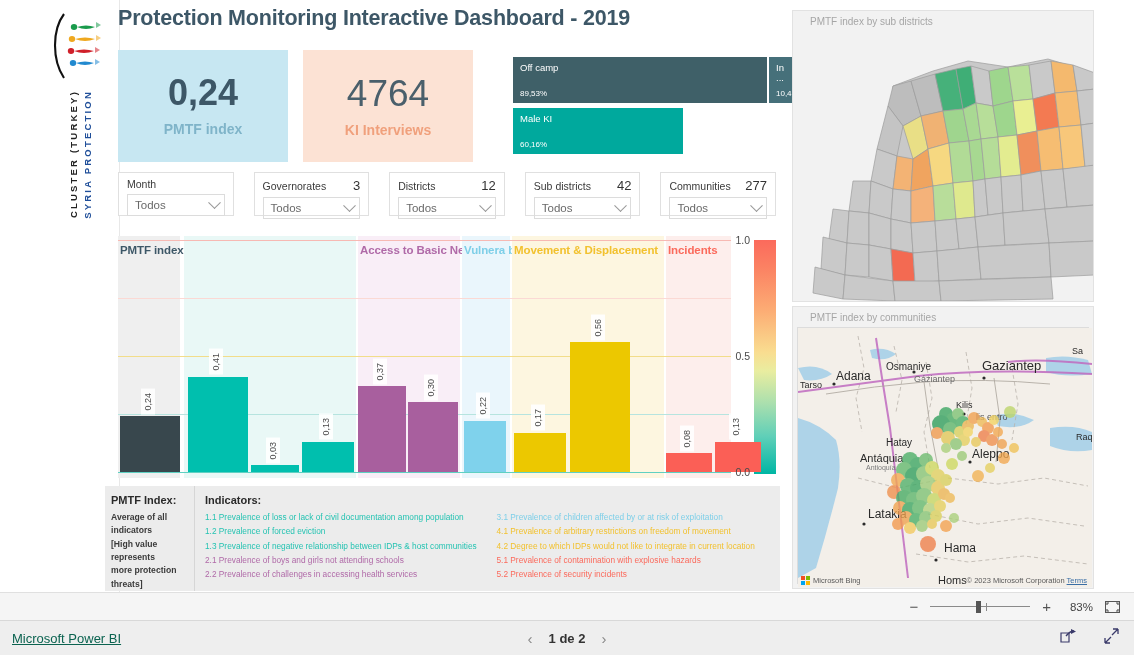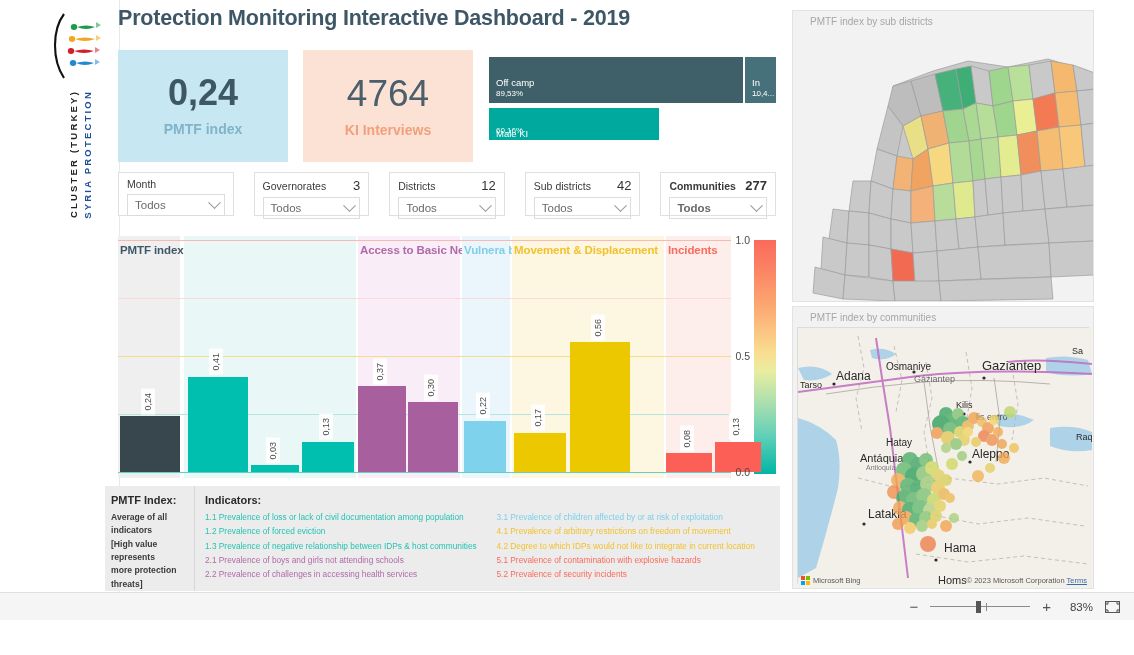--- a/index.html
+++ b/index.html
@@ -58,28 +58,28 @@
     background: #fce2d4;
   }
   .kpi-value { font-size: 36px; font-weight: bold; color: #3d5767; line-height: 1; }
   .kpi-value.light { font-weight: normal; font-size: 37px; color: #4a5f6b; }
   .kpi-label { margin-top: 10px; font-size: 14px; font-weight: bold; }
   #kpi-pmtf .kpi-label { color: #7fb4c9; }
   #kpi-ki .kpi-label { color: #f0a07c; }
 
   
   .tile {
-    position: absolute; padding: 21px 7px 5px 7px;
-    color: #ffffff; overflow: hidden;
+    position: absolute; padding: 6px 7px 5px 7px;
+    color: #ffffff; overflow: hidden; margin-left: 24px;
   }
   .tile .t-name { font-size: 9.5px; line-height: 1.1; }
   .tile .t-val  { position:absolute; left:7px; bottom:5px; font-size: 8px; }
   #tile-offcamp { left: 489px; top: 57px; width: 254px; height: 46px; background: #3f6068; }
   #tile-incamp  { left: 745px; top: 57px; width: 31px;  height: 46px; background: #46707a; }
-  #tile-male    { left: 489px; top: 108px; width: 170px; height: 32px; background: #00a99d; }
+  #tile-male    { left: 489px; top: 108px; width: 170px; height: 46px; background: #00a99d; }
   #tile-female  { left: 661px; top: 108px; width: 115px; height: 46px; background: #17c2b2; }
 
   
   #slicers { position: absolute; left: 118px; top: 172px; width: 658px; height: 50px; display: flex; }
   .slicer {
     position: relative; height: 44px; background: #ffffff;
     border: 1px solid #e0e0e0; padding: 5px 8px 0 8px;
   }
   .slicer + .slicer { margin-left: 20px; }
   .sl-head { display: flex; justify-content: space-between; align-items: baseline; }
@@ -283,21 +283,21 @@
         <div class="slicer" style="width: 131px;">
           <div class="sl-head">
             <span class="sl-title">Sub districts</span>
             <span class="sl-count">42</span>
           </div>
           <div class="sl-box">
             <span class="sl-val">Todos</span>
             <span class="chev"></span>
           </div>
         </div>
-        <div class="slicer" style="width: 131px; font-weight: bold;">
+        <div class="slicer" style="width: 131px;">
           <div class="sl-head">
             <span class="sl-title">Communities</span>
             <span class="sl-count">277</span>
           </div>
           <div class="sl-box">
             <span class="sl-val">Todos</span>
             <span class="chev"></span>
           </div>
         </div>
       </div>
@@ -613,14 +613,37 @@
     </span>
     <span id="zoom-plus">+</span>
     <span id="zoom-pct">83%</span>
     <span id="fit-btn">
       <svg width="13" height="10" viewBox="0 0 13 10" style="position:absolute;left:0;top:0">
         <path d="M1 3 V1 H3 M10 1 H12 V3 M12 7 V9 H10 M3 9 H1 V7" fill="none" stroke="#555" stroke-width="1.2"></path>
       </svg>
     </span>
   </div>
 
+  <div id="statusbar">
+    <a href="#" id="brand-link">Microsoft Power BI</a>
+    <div id="pager">
+      <span class="pager-arrow">‹</span>
+      <span id="pager-label">1 de 2</span>
+      <span class="pager-arrow">›</span>
+    </div>
+    <div id="sb-icons">
+      <span>
+        <svg width="17" height="15" viewBox="0 0 17 15">
+          <path d="M1 4 H9 V13 H1 Z" fill="none" stroke="#3a3a6a" stroke-width="1.2"></path>
+          <path d="M6 7 Q10 2 14 2" fill="none" stroke="#3a3a6a" stroke-width="1.3"></path>
+          <path d="M11 0 L16 2.5 L11 5 Z" fill="#3a3a6a"></path>
+        </svg>
+      </span>
+      <span>
+        <svg width="17" height="16" viewBox="0 0 17 16">
+          <path d="M15 1 L9 7 M15 1 H10 M15 1 V6" fill="none" stroke="#3a3a6a" stroke-width="1.3"></path>
+          <path d="M2 15 L8 9 M2 15 H7 M2 15 V10" fill="none" stroke="#3a3a6a" stroke-width="1.3"></path>
+        </svg>
+      </span>
+    </div>
+  </div>
 
 </div>
 
 </body></html>

